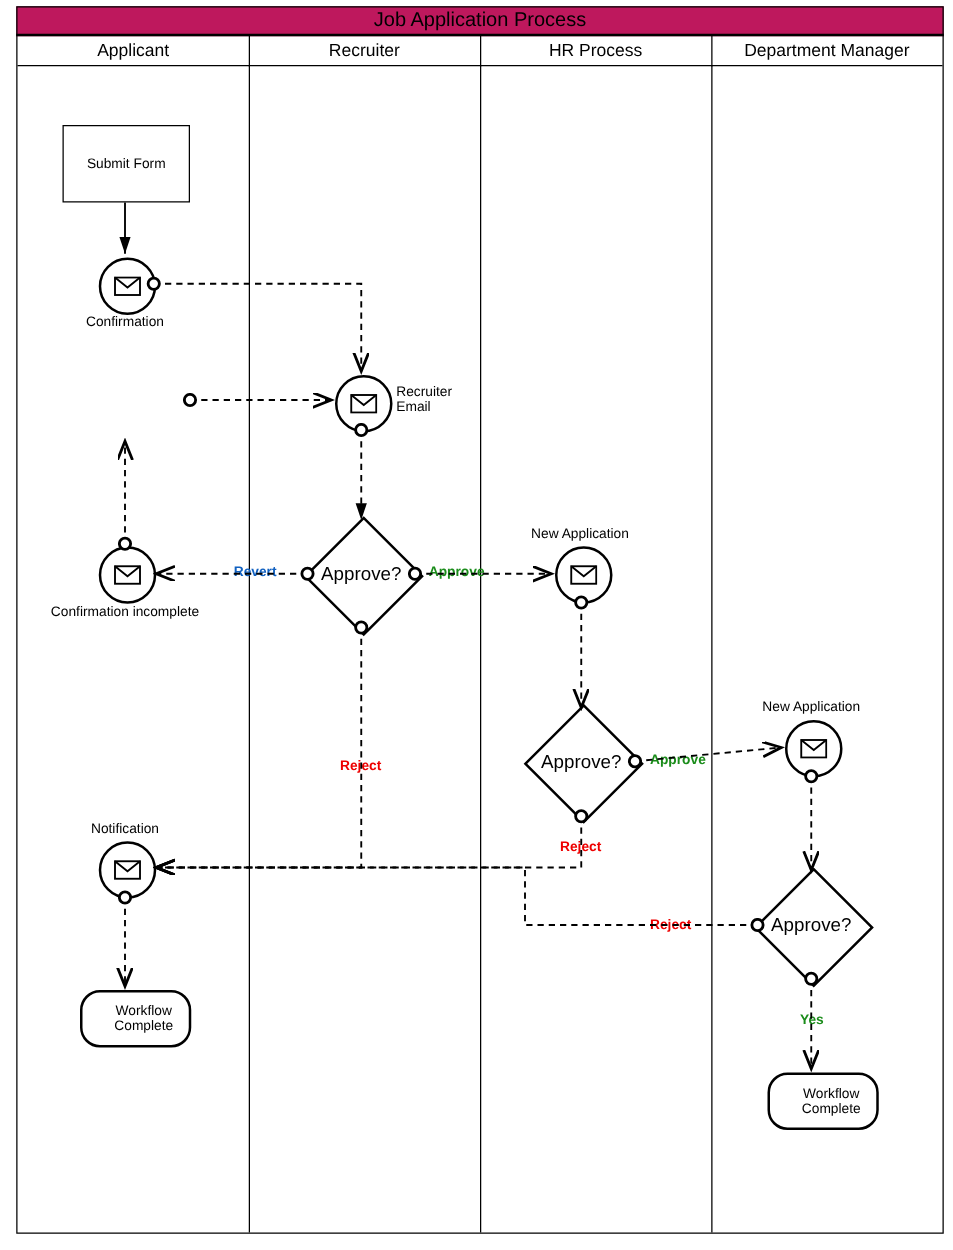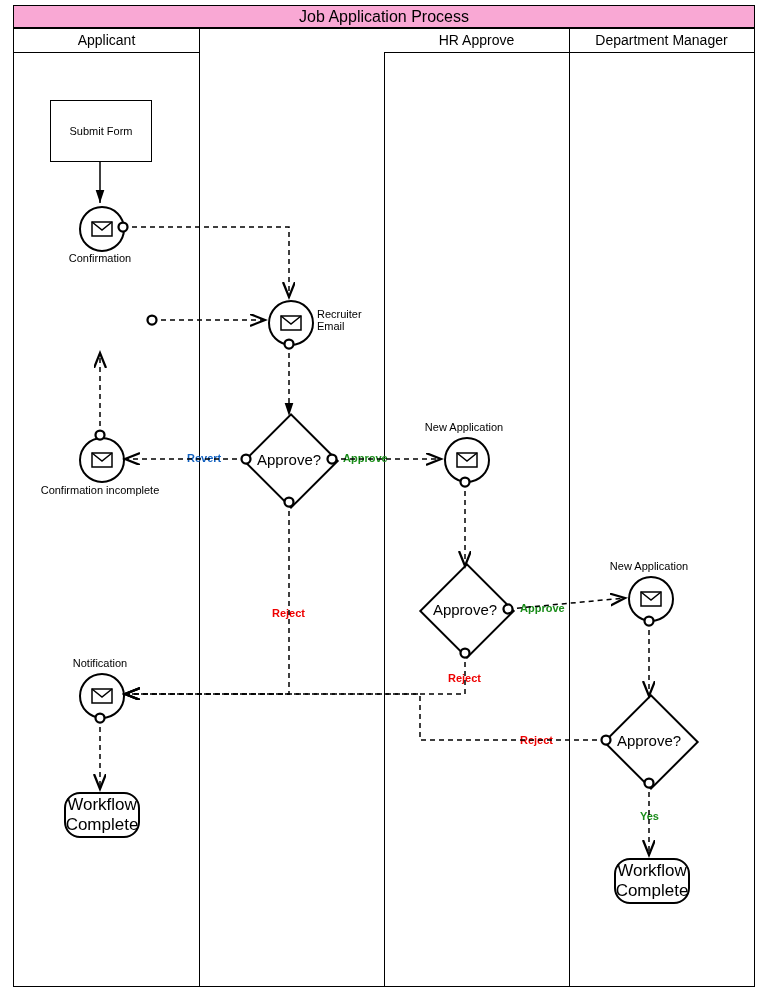--- a/index.html
+++ b/index.html
@@ -1,46 +1,47 @@
 <!DOCTYPE html>
 <html><head>
 <meta charset="utf-8">
 <style>
 body { margin:0; padding:0; font-family:Arial,sans-serif; background:#fff; }
 .container { width:762px; height:1000px; position:relative; }
-.title-bar { position:absolute; left:13px; top:5px; width:740px; height:22px; background:#f9a8d4; border:1px solid #000; text-align:center; line-height:22px; font-size:16px; }
+.title-bar { position:absolute; left:13px; top:5px; width:740px; height:22px; background:#be185d; border:1px solid #000; text-align:center; line-height:22px; font-size:16px; }
 .lanes { position:absolute; left:13px; top:27px; width:740px; height:958px; border:1px solid #000; }
 .lane-header { position:absolute; top:0; height:24px; text-align:center; line-height:24px; font-size:14px; border-bottom:1px solid #000; border-right:1px solid #000; }
 .lane-body { position:absolute; top:24px; bottom:0; border-right:1px solid #000; }
 .lh1,.lb1 { left:0; width:185px; }
 .lh2,.lb2 { left:185px; width:185px; }
 .lh3,.lb3 { left:370px; width:185px; }
 .lh4,.lb4 { left:555px; width:185px; border-right:none; }
 .rect-task { position:absolute; border:1.5px solid #000; background:#fff; font-size:11px; display:flex; align-items:center; justify-content:center; text-align:center; }
 .envelope-circle { position:absolute; width:42px; height:42px; border:2px solid #000; border-radius:50%; background:#fff; display:flex; align-items:center; justify-content:center; }
 .envelope-circle svg { width:22px; height:16px; }
 .env-label { position:absolute; font-size:11px; text-align:center; }
 .diamond { position:absolute; width:90px; height:90px; }
 .diamond-shape { width:64px; height:64px; border:2px solid #000; background:#fff; transform:rotate(45deg); position:absolute; left:13px; top:13px; }
 .diamond-text { position:absolute; width:90px; height:90px; display:flex; align-items:center; justify-content:center; font-size:15px; }
-.rounded-end { position:absolute; border:2px solid #000; border-radius:16px; background:#fff; font-size:17px; display:flex; align-items:center; justify-content:center; text-align:center; }
+.rounded-end { position:absolute; border:2px solid #000; border-radius:16px; background:#fff; font-size:11px; display:flex; align-items:center; justify-content:center; text-align:center;padding-left:13px; }
 .edge-label { position:absolute; font-size:11px; font-weight:bold; }
 .green { color:#1a8c1a; }
 .red { color:#e00; }
 .blue { color:#1060c0; }
 svg.overlay { position:absolute; left:0; top:0; width:762px; height:1000px; pointer-events:none; }
 </style>
 </head>
 <body>
 
 <div class="container">
   <div class="title-bar">Job Application Process</div>
   <div class="lanes">
     <div class="lane-header lh1">Applicant</div>
-    <div class="lane-header lh3">HR Approve</div>
+    <div class="lane-header lh2">Recruiter</div>
+    <div class="lane-header lh3">HR Process</div>
     <div class="lane-header lh4">Department Manager</div>
     <div class="lane-body lb1"></div>
     <div class="lane-body lb2"></div>
     <div class="lane-body lb3"></div>
     <div class="lane-body lb4"></div>
   </div>
 
   <div class="rect-task" style="left:50px; top:100px; width:100px; height:60px;">Submit Form</div>
   <div class="envelope-circle" style="left:79px; top:206px;">
       <svg viewBox="0 0 22 16">

